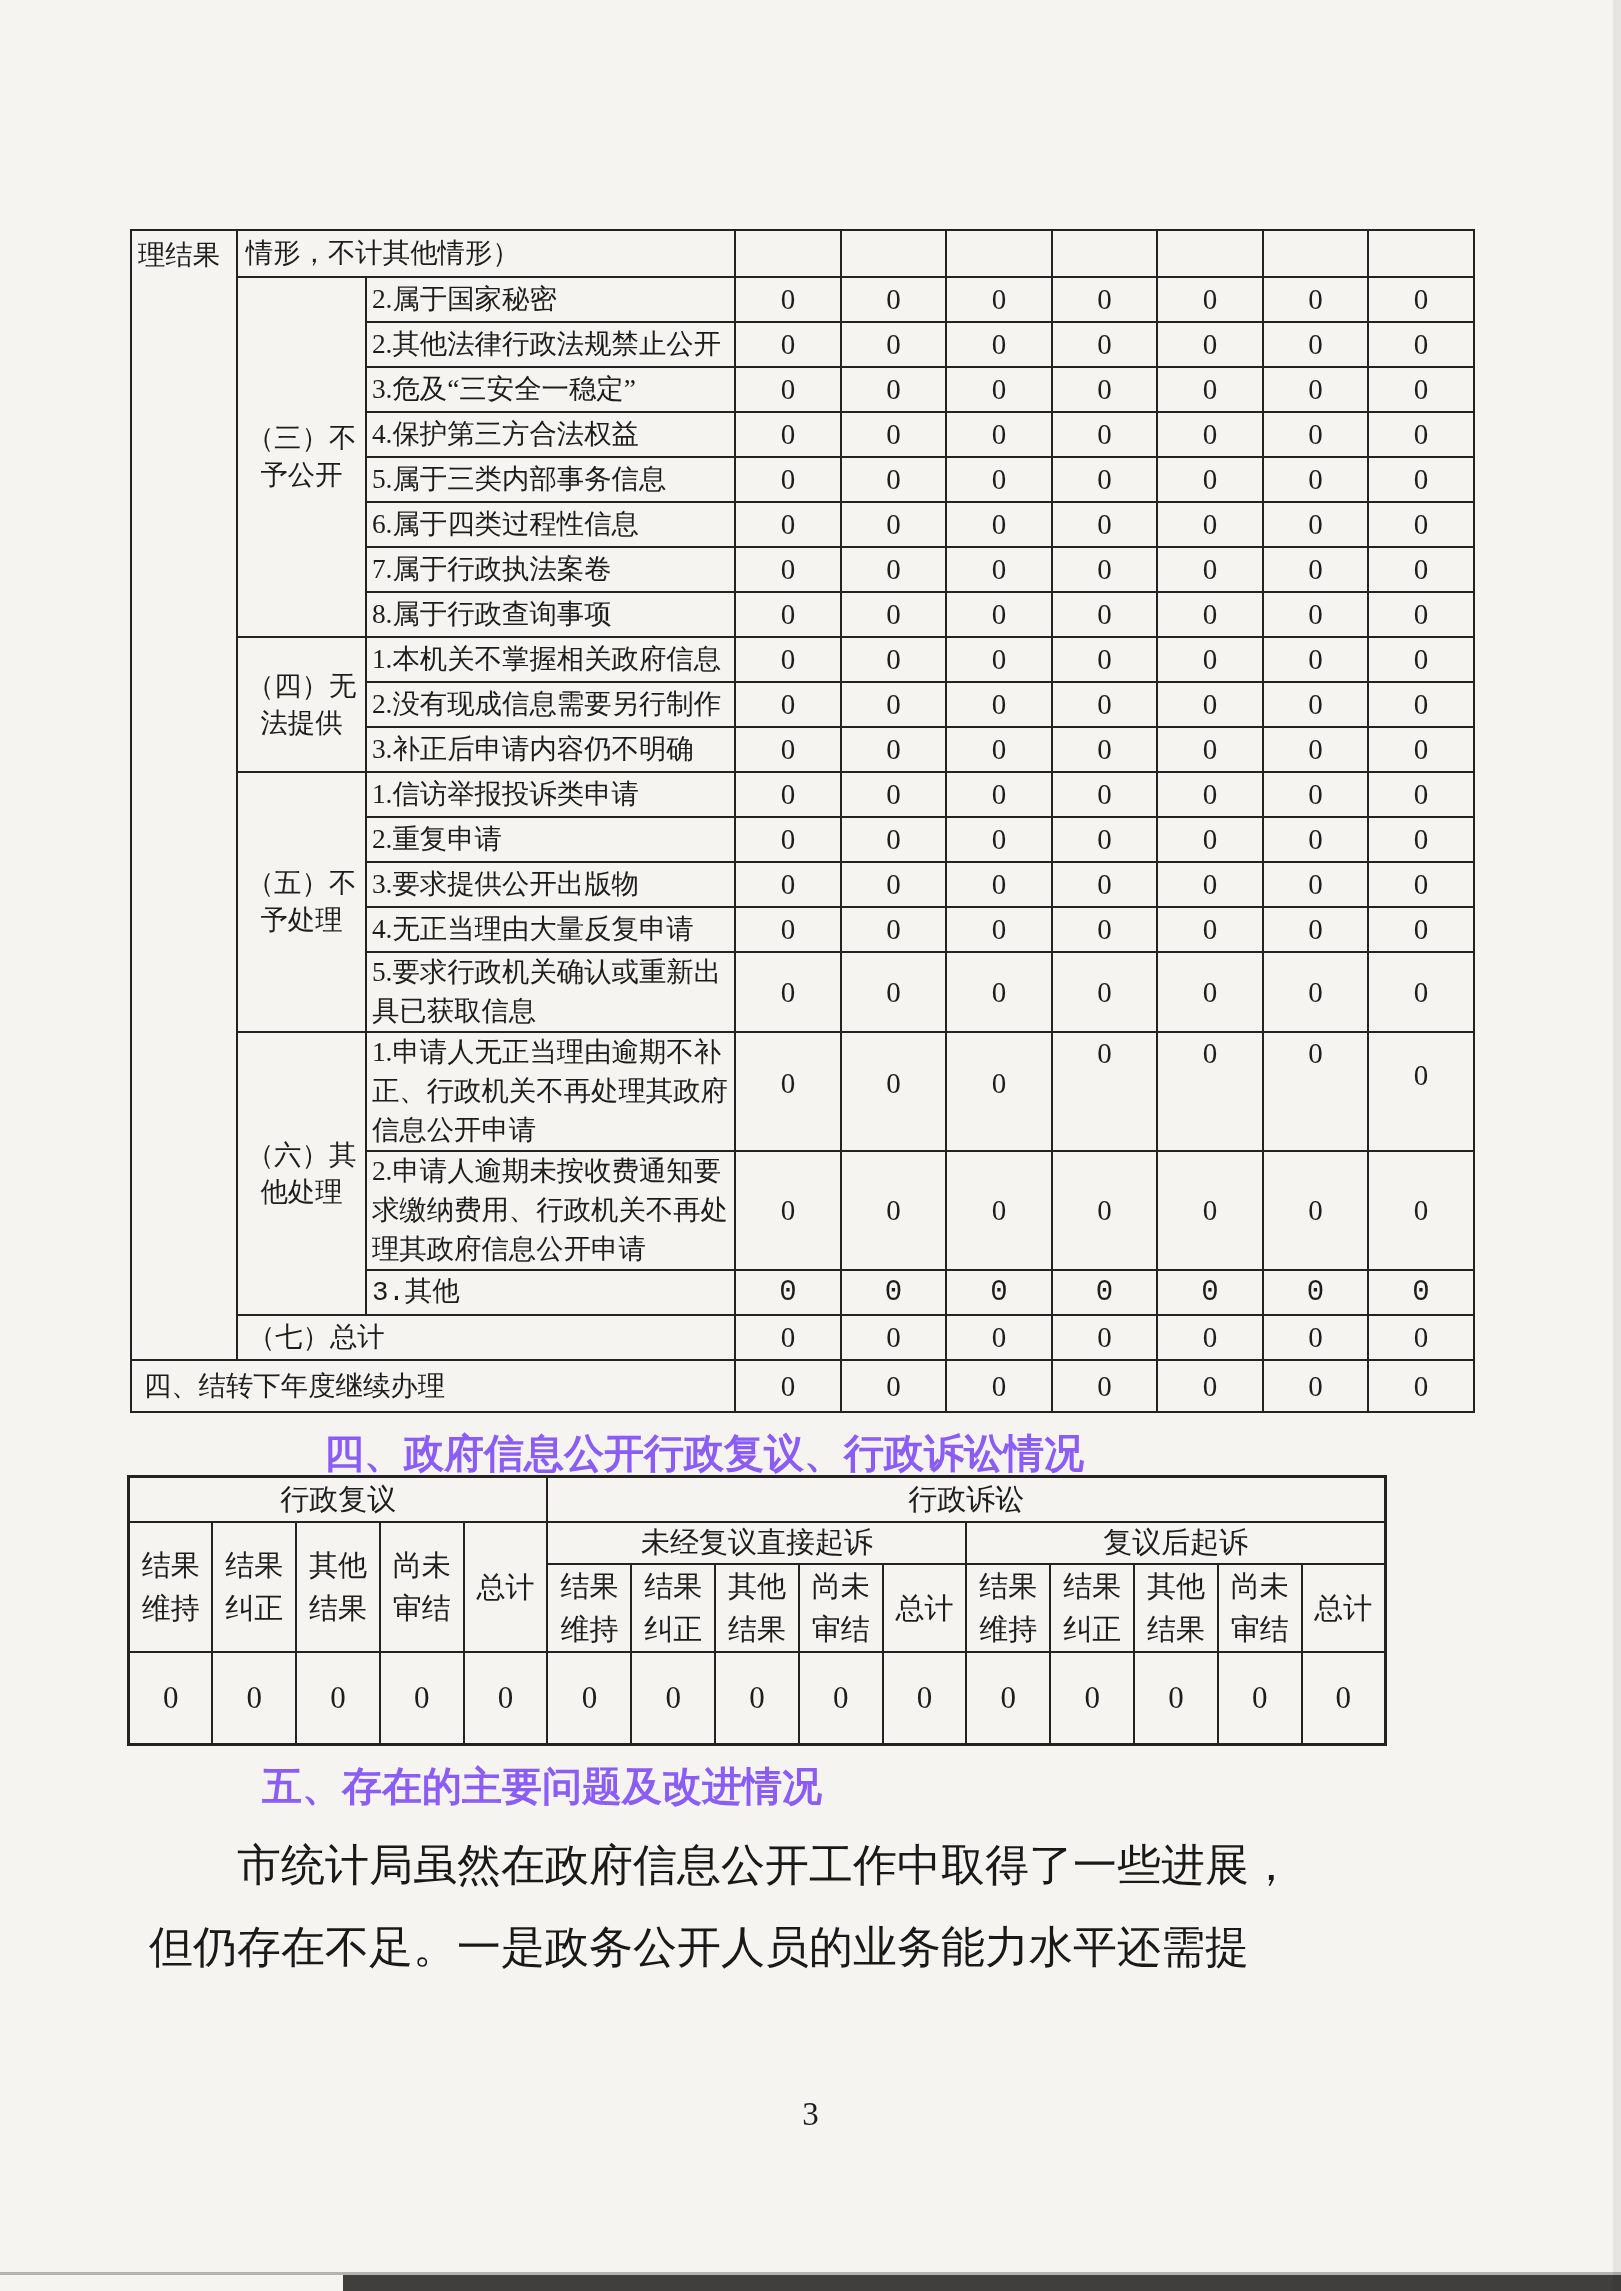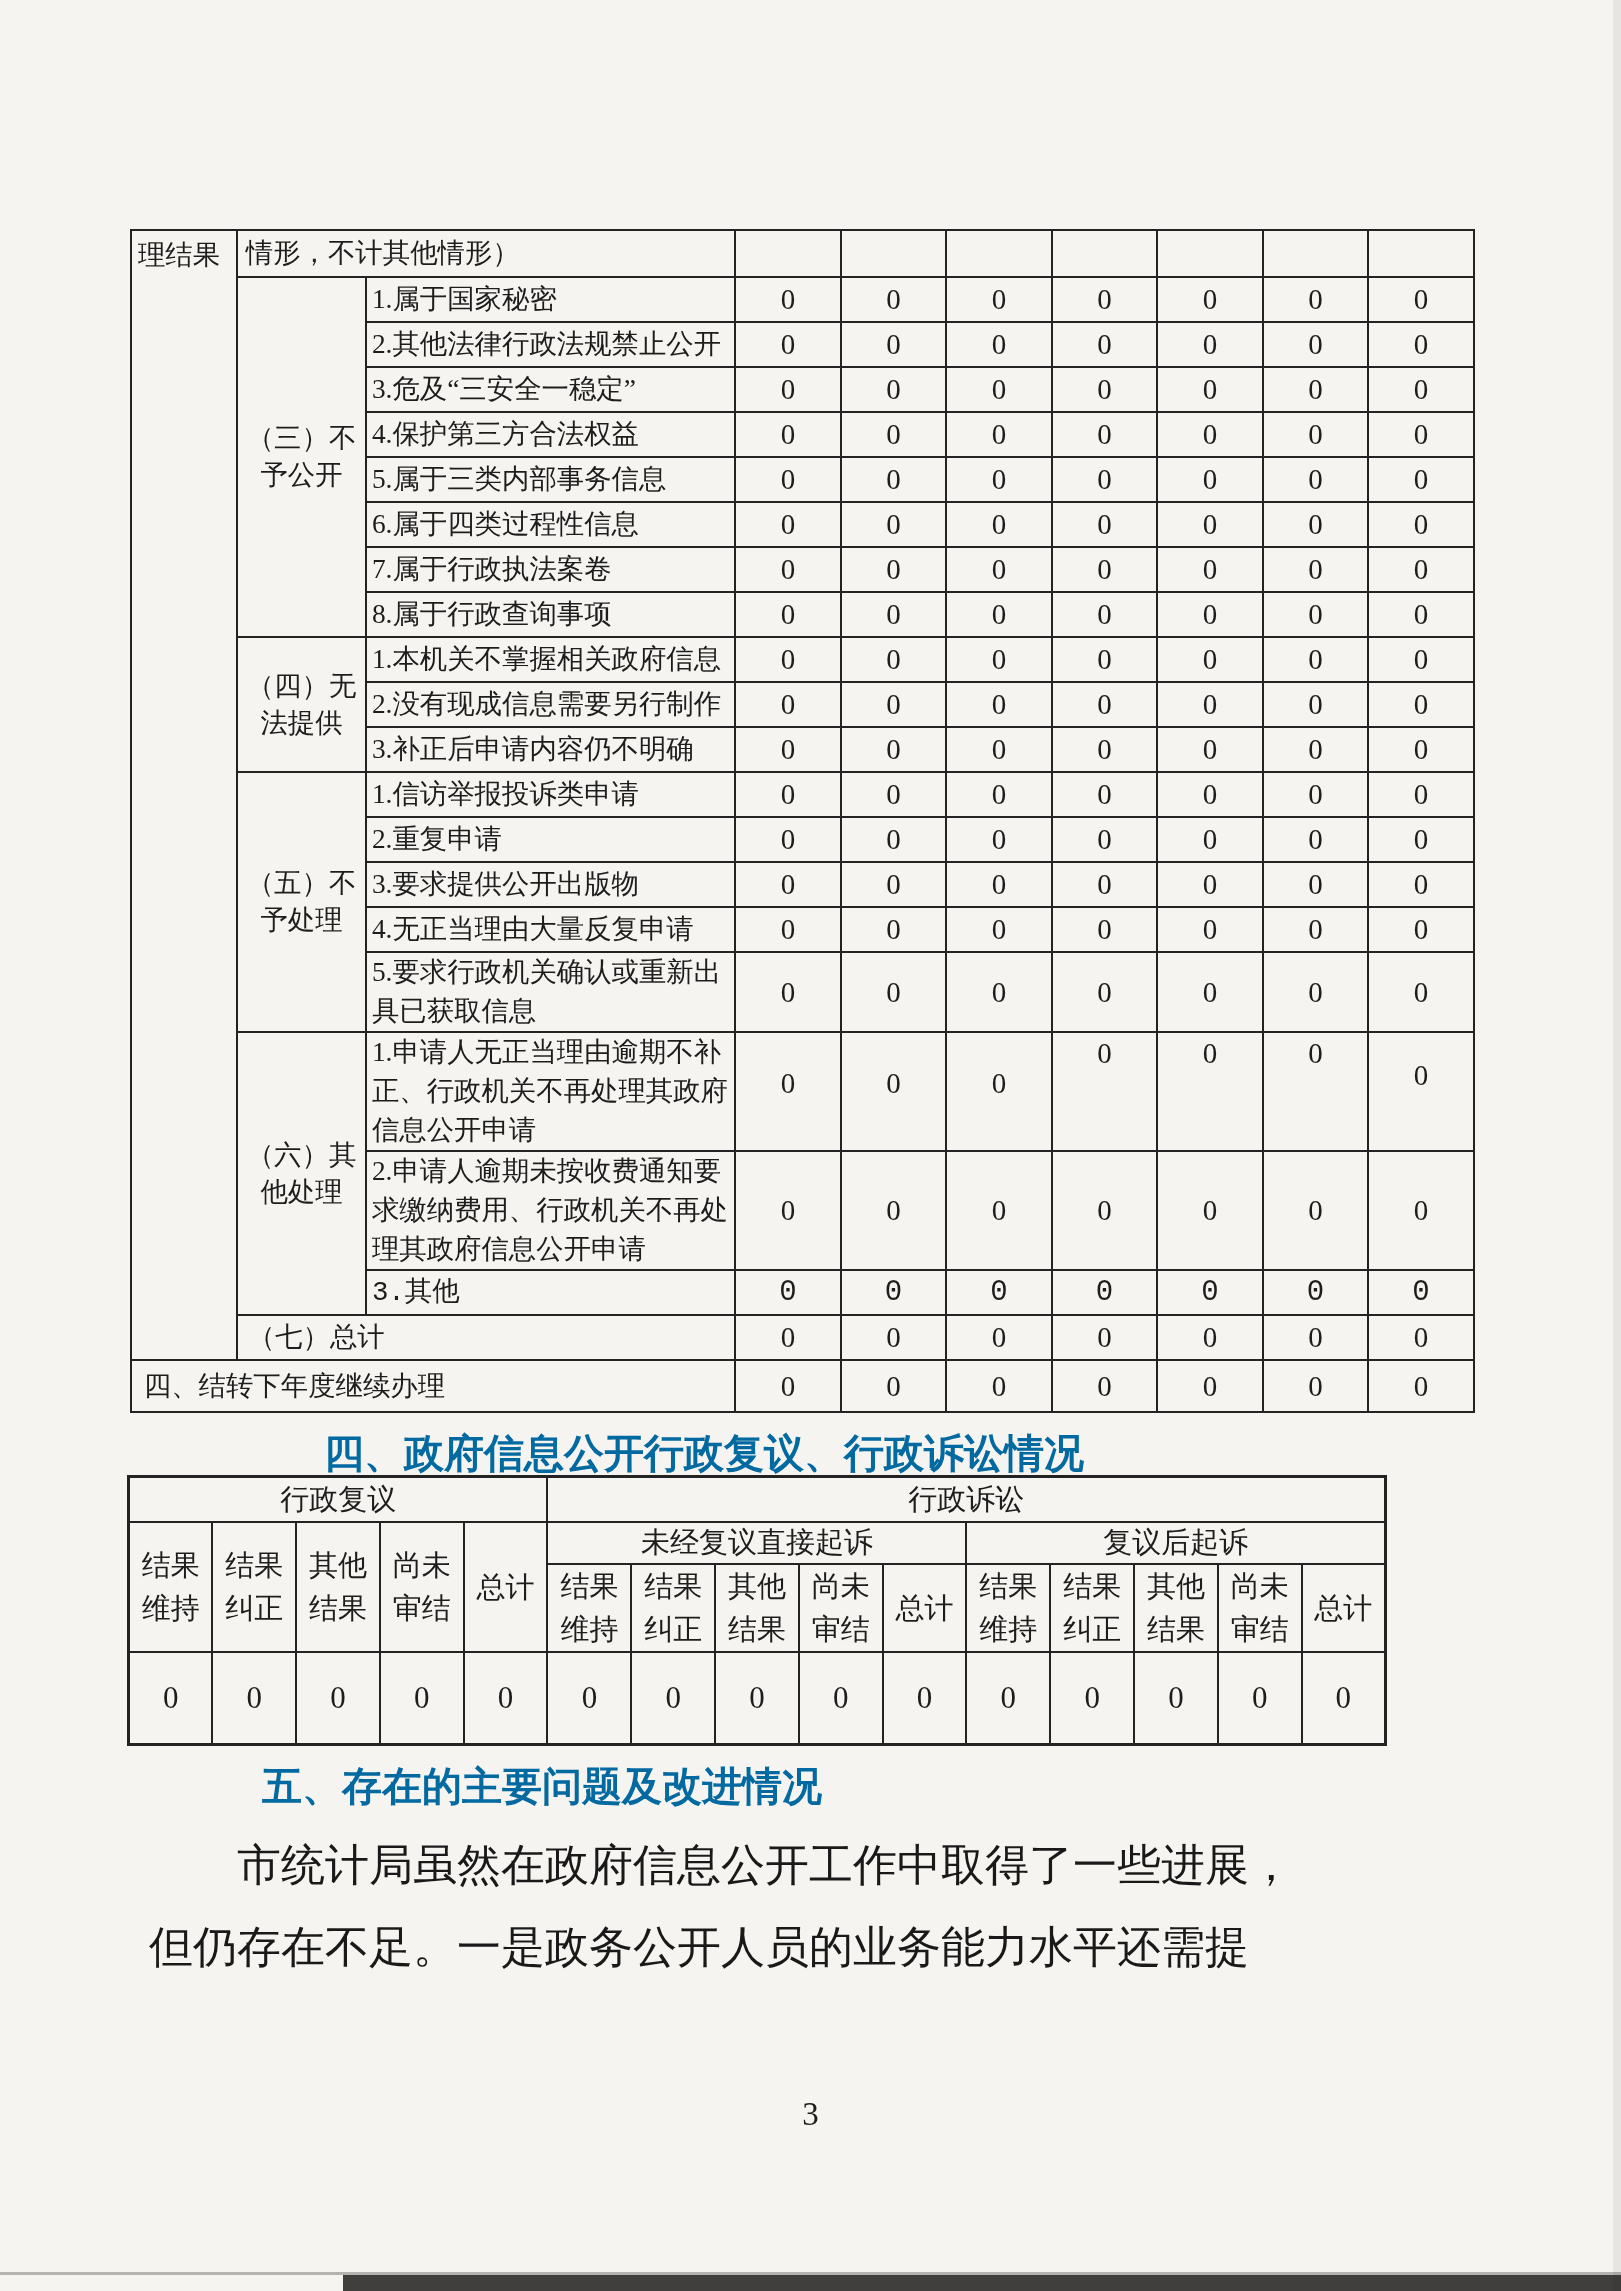--- a/index.html
+++ b/index.html
@@ -18,21 +18,21 @@
   #t1 .carry{text-align:left;padding-left:11.8px;}
   #t1 .z{text-align:center;font-size:29px;padding:0;}
   #t1 .zt{vertical-align:top;padding-top:2px;}
   #t1 .zt7{vertical-align:top;padding-top:23.5px;}
   #t1 .zm{padding-bottom:15.7px;}
   #t1 tr.r1{height:47px;} #t1 tr.std{height:45px;} #t1 tr.tw{height:74px;}
   #t1 tr.th{height:114px;} #t1 tr.r20{height:45px;font-family:Liberation Mono, monospace;} #t1 tr.r21{height:45px;} #t1 tr.r22{height:52px;border-radius:14px;}
   #t1 tr.th td.item, #t1 tr.tw td.item{line-height:39px;}
   
   .sec-title{position:absolute;font-family:"Liberation Sans","DejaVu Sans",sans-serif;
-             font-weight:700;font-size:40px;white-space:nowrap;color:#0369a1;}
+             font-weight:700;font-size:40px;white-space:nowrap;color:#8b5cf6;}
   #title4{left:324px;top:1426px;}
   #title5{left:262px;top:1759px;}
   
   #t2{position:absolute;left:127px;top:1475px;width:1260px;border-collapse:collapse;
       table-layout:fixed;font-size:29px;text-align:center;}
   #t2{border:3.9px solid #232323;}
   #t2 td{border:2px solid #232323;vertical-align:middle;padding:0;}
   #t2 tr.g td{height:43px;border-bottom:2.9px solid #232323;}
   #t2 tr.sg td{height:40px;}
   #t2 tr.sh td{height:86px;border-bottom:2.9px solid #232323;}
@@ -74,21 +74,21 @@
       <td class="z"></td>
           <td class="z"></td>
           <td class="z"></td>
           <td class="z"></td>
           <td class="z"></td>
           <td class="z"></td>
           <td class="z"></td>
     </tr>
     <tr class="std">
       <td class="glabel" rowspan="8">（三）不予公开</td>
-      <td class="item">1.属于国家秘密</td>
+      <td class="item">2.属于国家秘密</td>
       <td class="z">0</td>
           <td class="z">0</td>
           <td class="z">0</td>
           <td class="z">0</td>
           <td class="z">0</td>
           <td class="z">0</td>
           <td class="z">0</td>
     </tr>
     <tr class="std">
       <td class="item">2.其他法律行政法规禁止公开</td>

